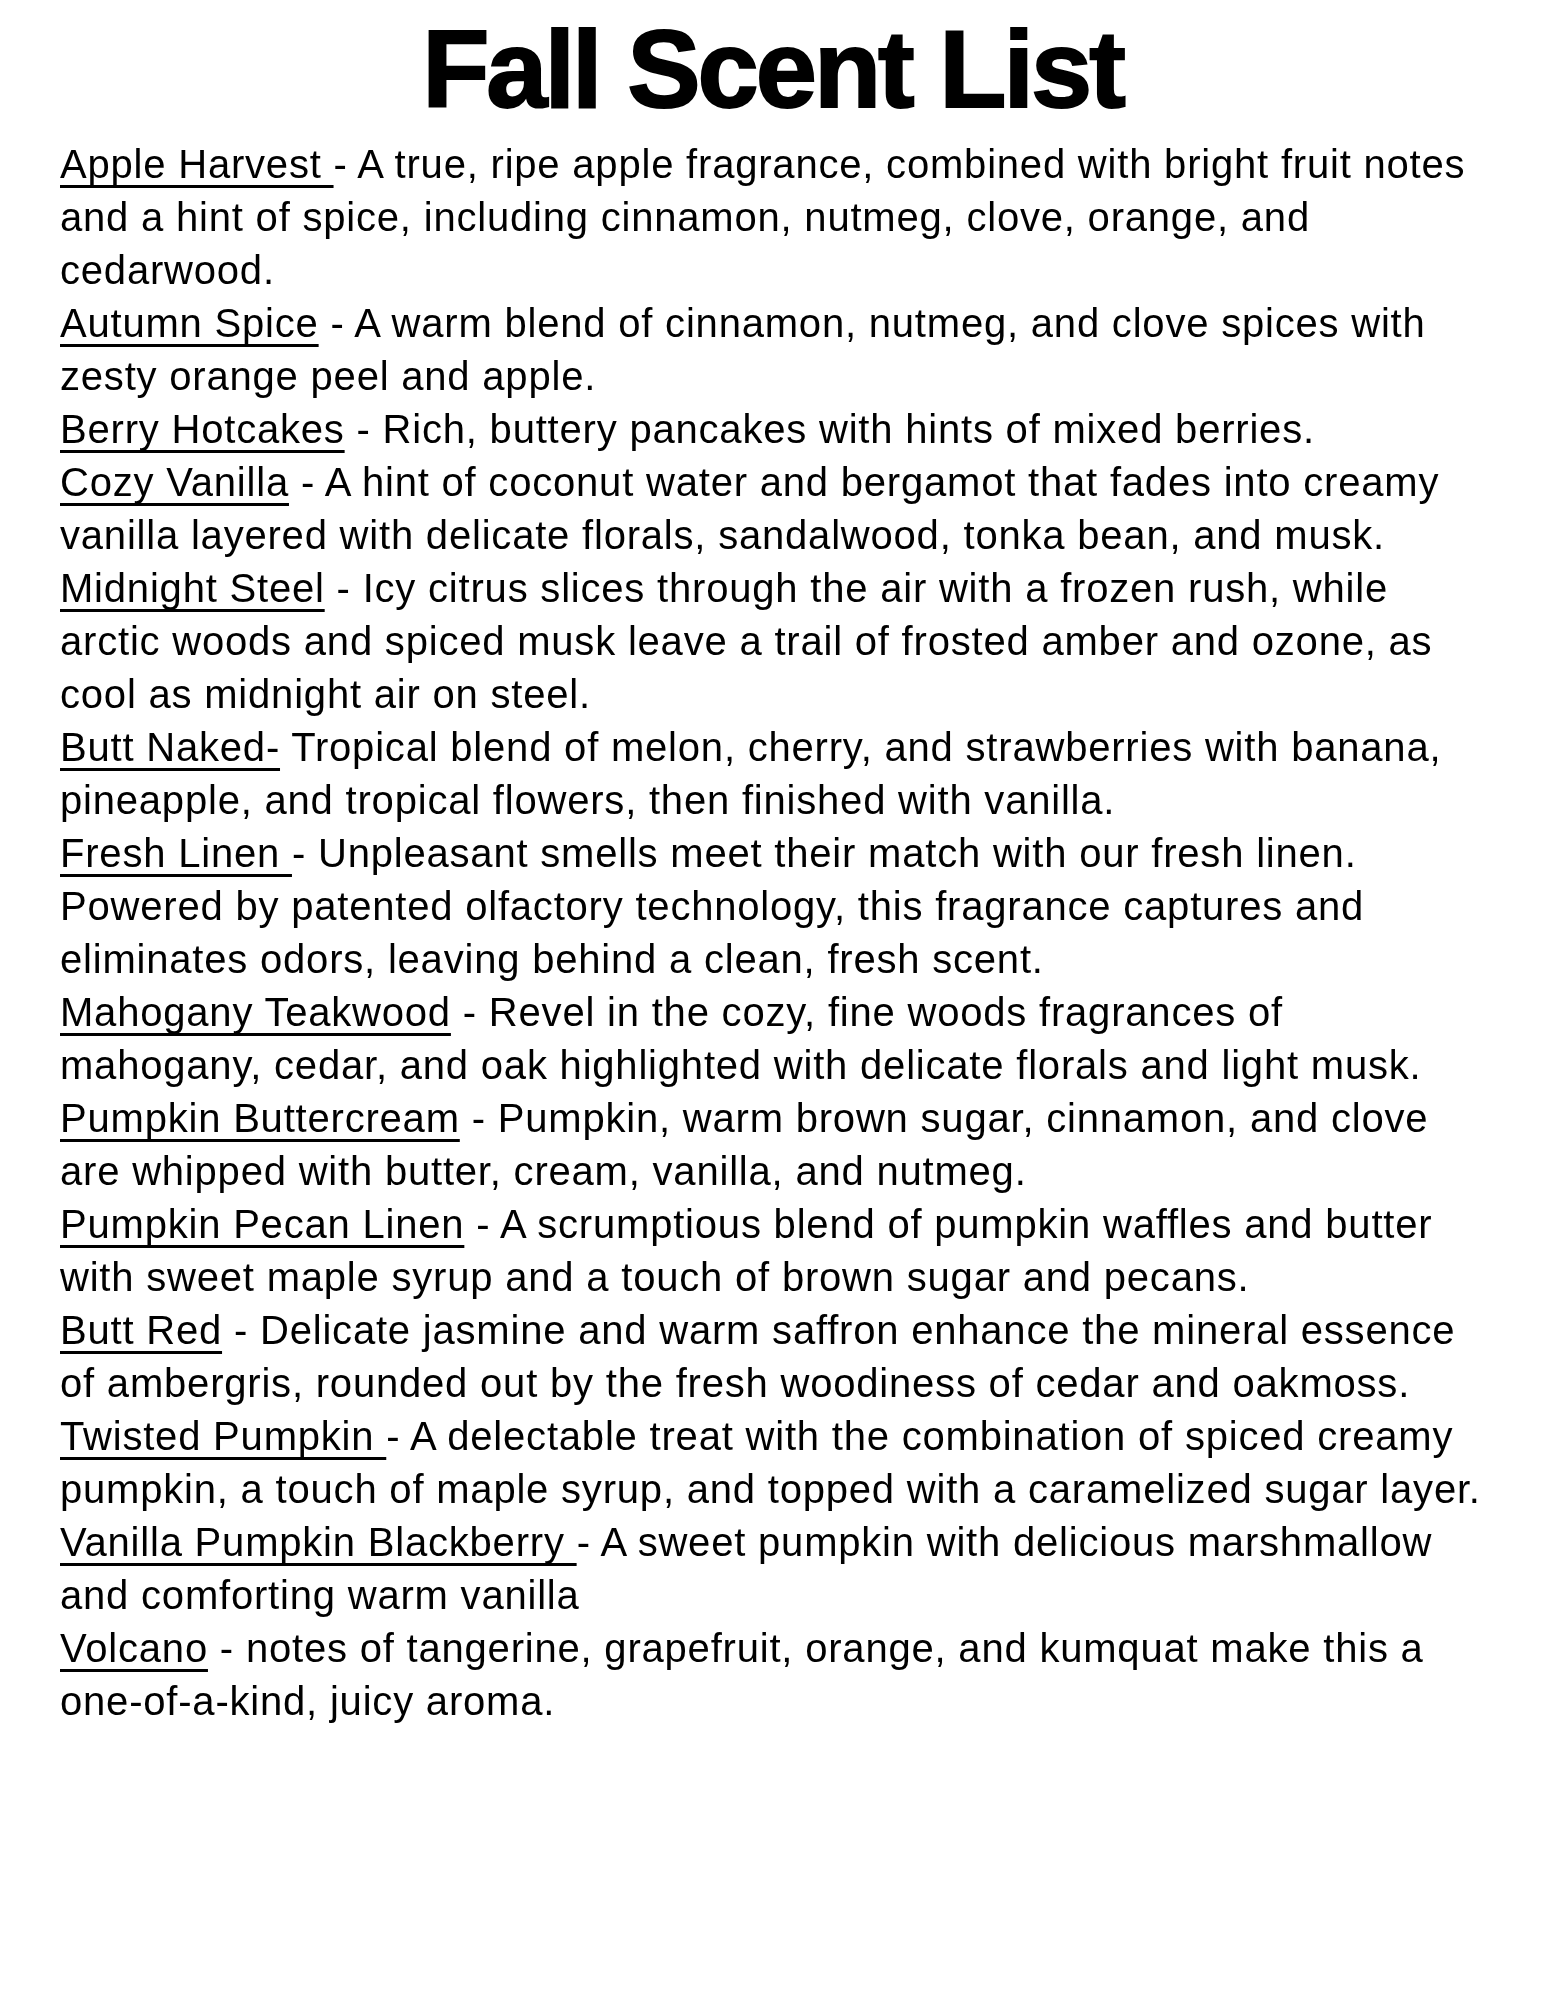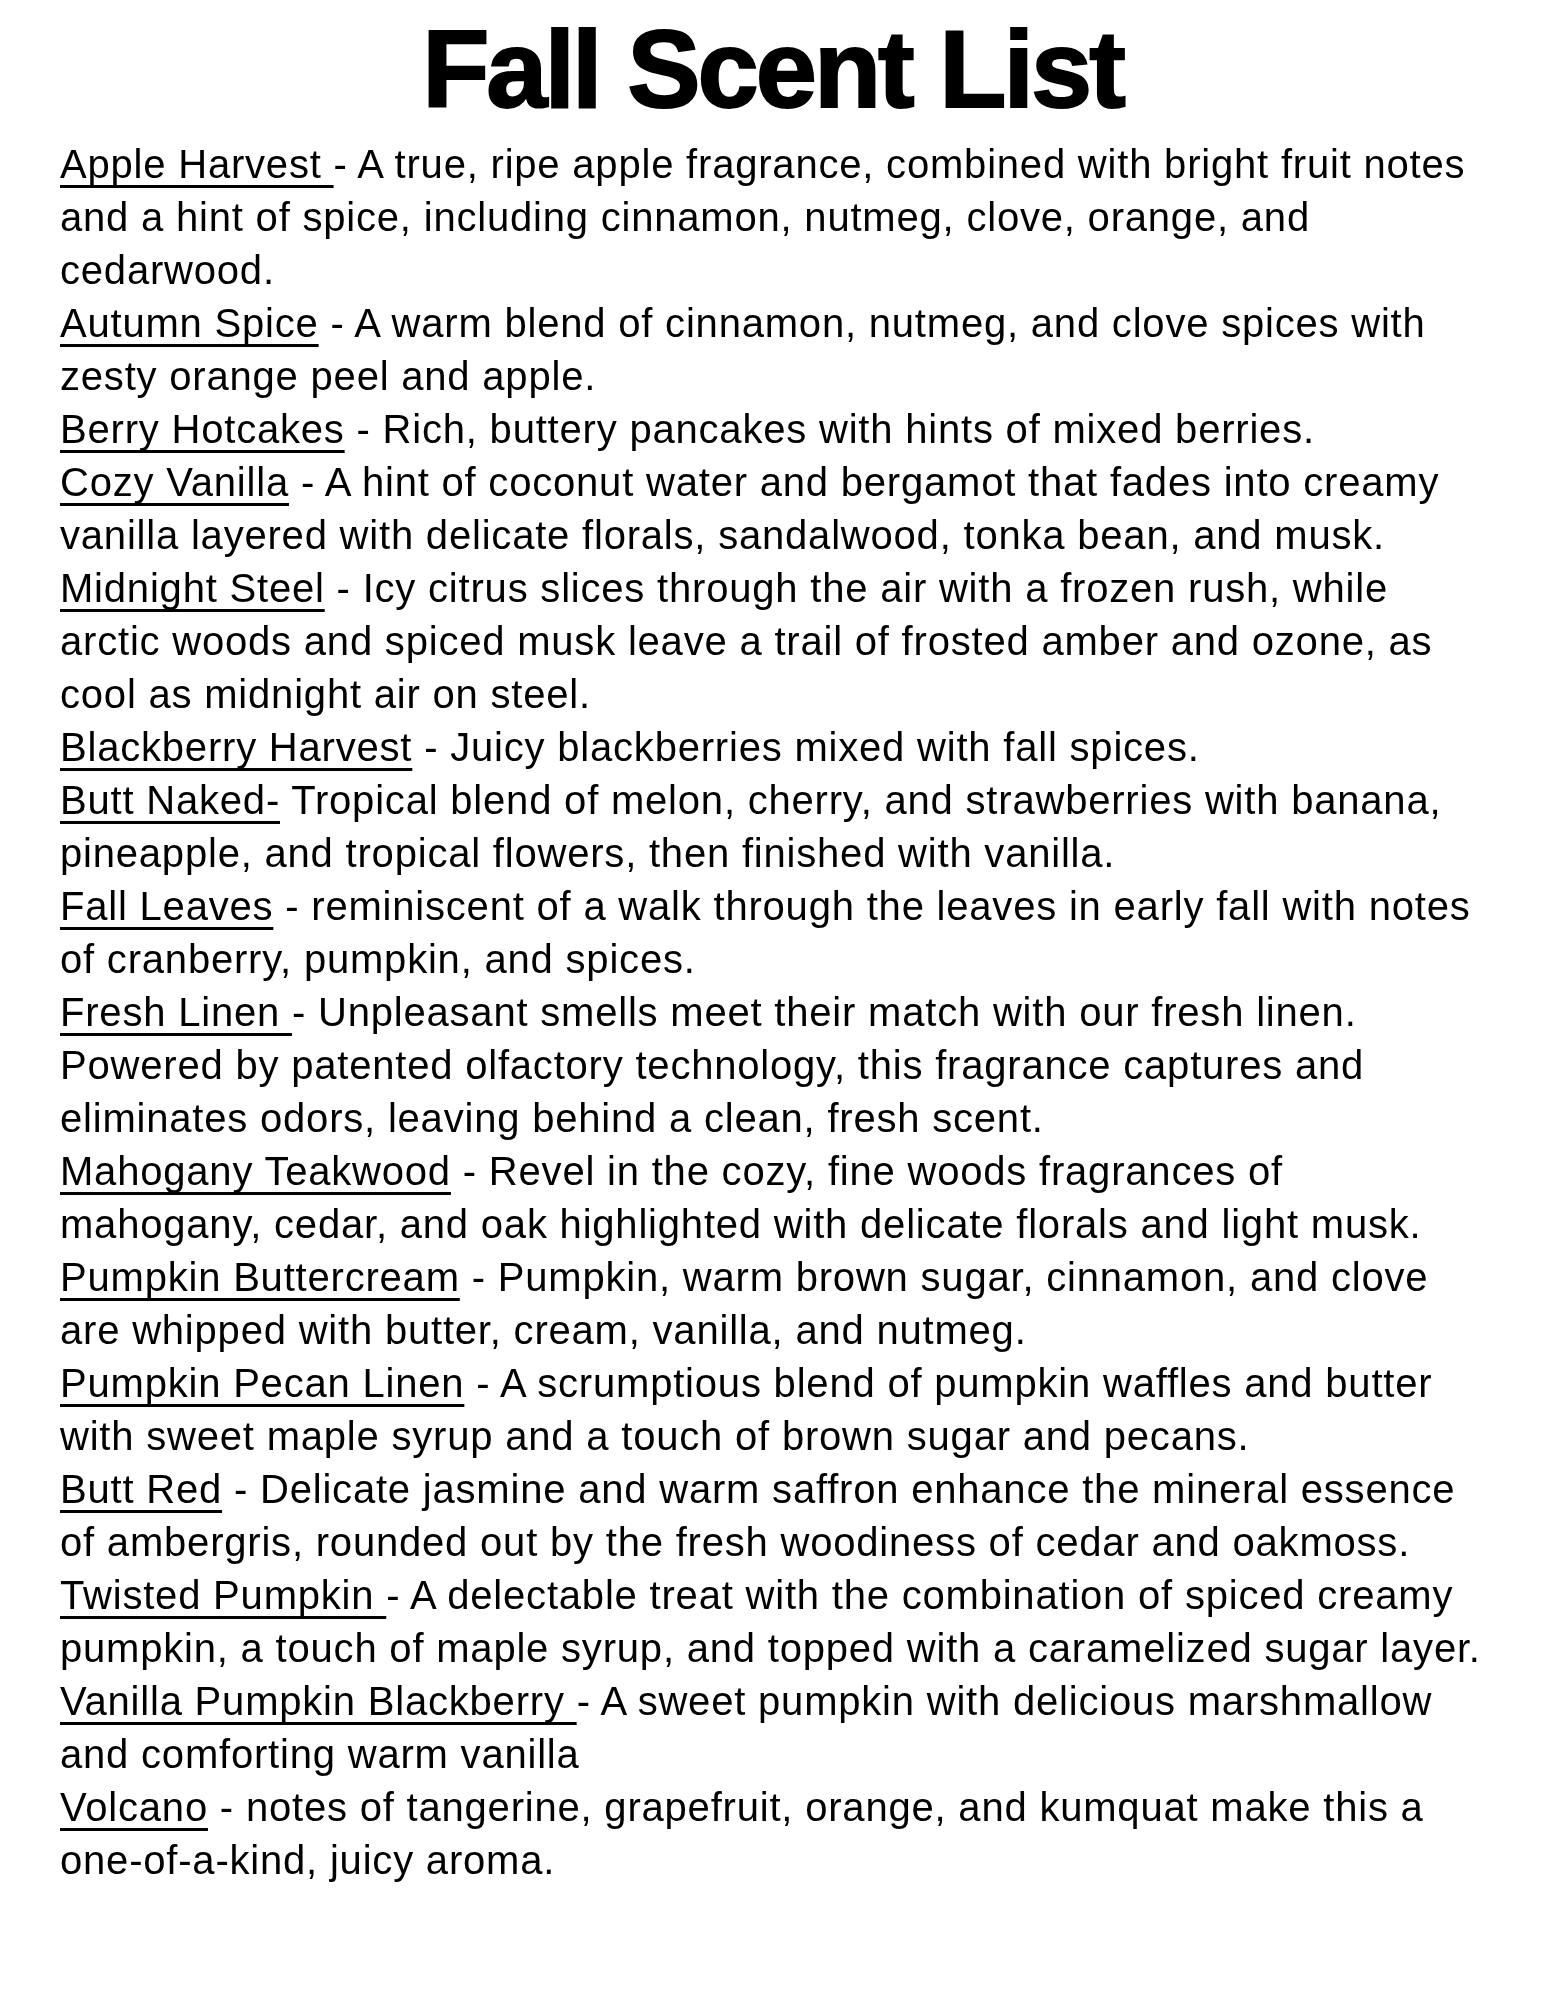--- a/index.html
+++ b/index.html
@@ -57,23 +57,21 @@
 <div class="page">
 
   <h1 class="page-title">Fall Scent List</h1>
 
   <div class="scent-list">
     <p class="entry"><span class="scent-name">Apple Harvest </span><span>- A true, ripe apple fragrance, combined with bright fruit notes and a hint of spice, including cinnamon, nutmeg, clove, orange, and cedarwood.</span></p>
     <p class="entry"><span class="scent-name">Autumn Spice</span><span> - A warm blend of cinnamon, nutmeg, and clove spices with zesty orange peel and apple.</span></p>
     <p class="entry"><span class="scent-name">Berry Hotcakes</span><span> - Rich, buttery pancakes with hints of mixed berries.</span></p>
     <p class="entry"><span class="scent-name">Cozy Vanilla</span><span> - A hint of coconut water and bergamot that fades into creamy vanilla layered with delicate florals, sandalwood, tonka bean, and musk.</span></p>
     <p class="entry"><span class="scent-name">Midnight Steel</span><span> - Icy citrus slices through the air with a frozen rush, while arctic woods and spiced musk leave a trail of frosted amber and ozone, as cool as midnight air on steel.</span></p>
-    <p class="entry"><span class="scent-name">Blackberry Harvest</span><span> - Juicy blackberries mixed with fall spices.</span></p>
     <p class="entry"><span class="scent-name">Butt Naked-</span><span> Tropical blend of melon, cherry, and strawberries with banana, pineapple, and tropical flowers, then finished with vanilla.</span></p>
-    <p class="entry"><span class="scent-name">Fall Leaves</span><span> - reminiscent of a walk through the leaves in early fall with notes of cranberry, pumpkin, and spices.</span></p>
     <p class="entry"><span class="scent-name">Fresh Linen </span><span>- Unpleasant smells meet their match with our fresh linen. Powered by patented olfactory technology, this fragrance captures and eliminates odors, leaving behind a clean, fresh scent.</span></p>
     <p class="entry"><span class="scent-name">Mahogany Teakwood</span><span> - Revel in the cozy, fine woods fragrances of mahogany, cedar, and oak highlighted with delicate florals and light musk.</span></p>
     <p class="entry"><span class="scent-name">Pumpkin Buttercream</span><span> - Pumpkin, warm brown sugar, cinnamon, and clove are whipped with butter, cream, vanilla, and nutmeg.</span></p>
     <p class="entry"><span class="scent-name">Pumpkin Pecan Linen</span><span> - A scrumptious blend of pumpkin waffles and butter with sweet maple syrup and a touch of brown sugar and pecans.</span></p>
     <p class="entry"><span class="scent-name">Butt Red</span><span> - Delicate jasmine and warm saffron enhance the mineral essence of ambergris, rounded out by the fresh woodiness of cedar and oakmoss.</span></p>
     <p class="entry"><span class="scent-name">Twisted Pumpkin </span><span>- A delectable treat with the combination of spiced creamy pumpkin, a touch of maple syrup, and topped with a caramelized sugar layer.</span></p>
     <p class="entry"><span class="scent-name">Vanilla Pumpkin Blackberry </span><span>- A sweet pumpkin with delicious marshmallow and comforting warm vanilla</span></p>
     <p class="entry"><span class="scent-name">Volcano</span><span> - notes of tangerine, grapefruit, orange, and kumquat make this a one-of-a-kind, juicy aroma.</span></p>
   </div>
 

